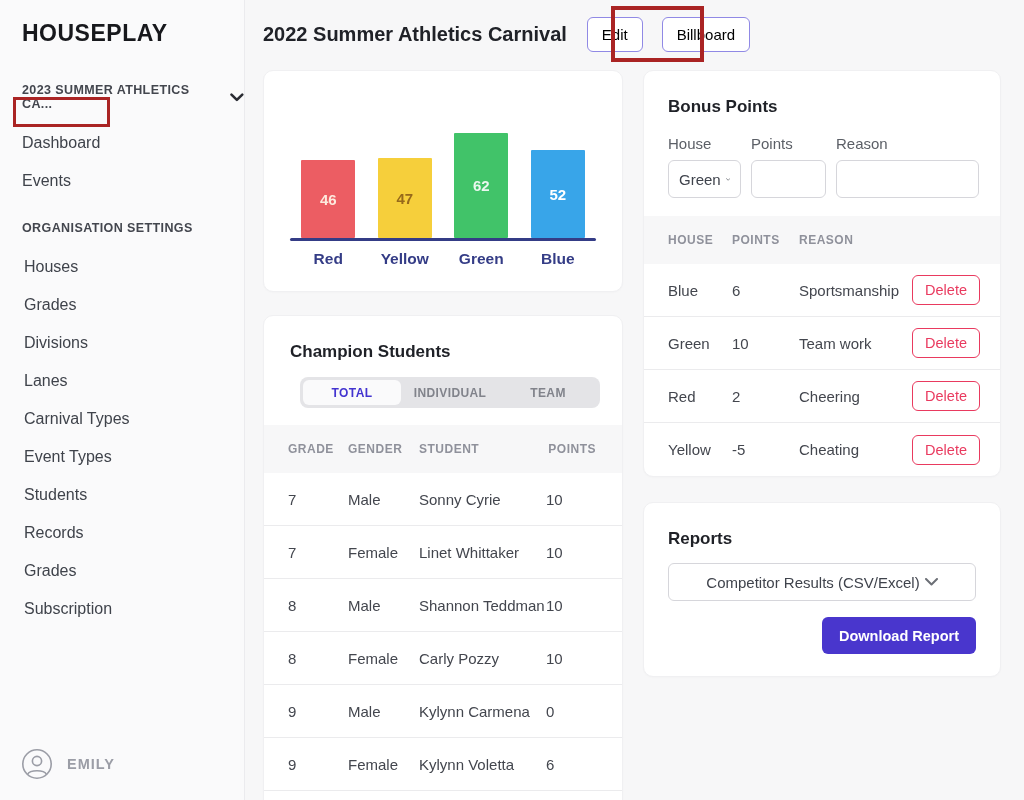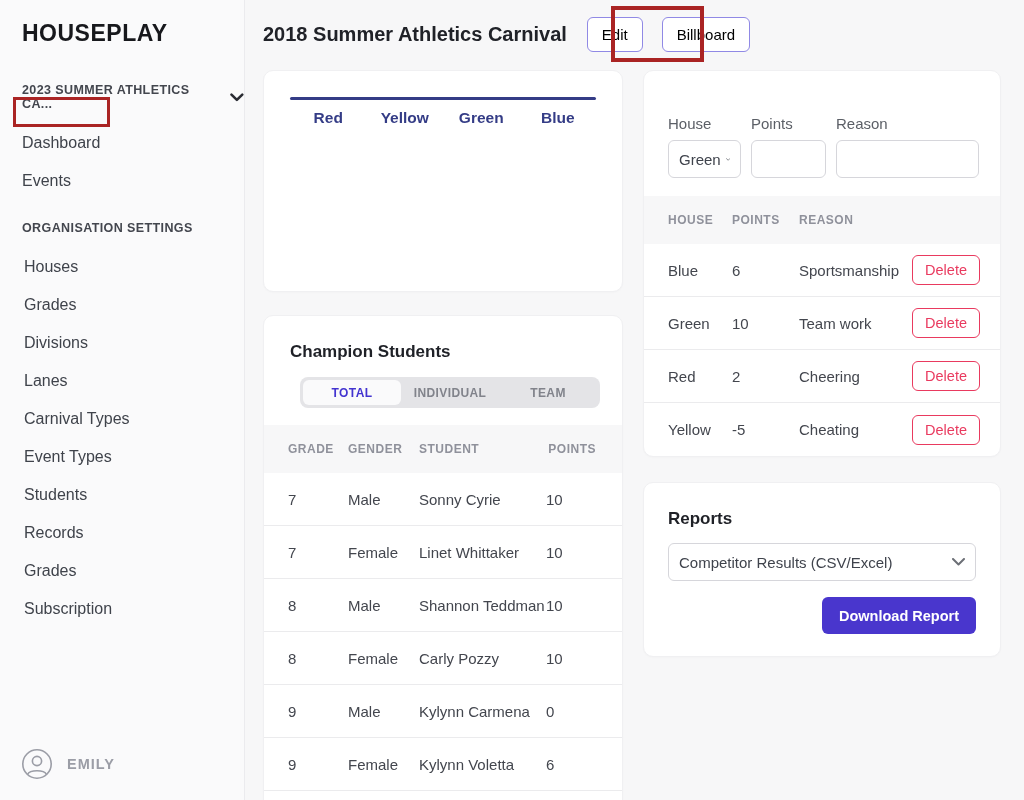--- a/index.html
+++ b/index.html
@@ -98,21 +98,21 @@
   .bonus-table { margin-top: 18px; }
   .tr-bonus { display: grid; grid-template-columns: 64px 67px 1fr auto; align-items: center; padding: 0 20px 0 24px; height: 53px; }
   .btn-delete {
     background: #fff; border: 1px solid #e93a5f; color: #e93a5f; border-radius: 6px;
     font-family: inherit; font-size: 14.5px; padding: 6px 12px; cursor: pointer;
   }
   .bonus-table .tbody .tr-bonus:last-child { border-bottom: none; }
 
   
   .reports-card { padding: 26px 24px 22px 24px; }
-  .report-select { justify-content: space-between; margin-top: 14px; width: 100%; }
+  .report-select { justify-content: center; margin-top: 14px; width: 100%; }
   .reports-submit-row { display: flex; justify-content: flex-end; margin-top: 16px; }
   .chev-light { stroke: #6c6f76; stroke-width: 2; fill: none; stroke-linecap: round; stroke-linejoin: round; }
 
   
   .annotation { position: absolute; border: 3px solid #aa2424; pointer-events: none; z-index: 50; }
   #ann-dashboard { left: 13px; top: 97px; width: 97px; height: 30px; }
   #ann-billboard { left: 611px; top: 6px; width: 93px; height: 56px; border-width: 4px; }
 </style>
 </head>
 <body>
@@ -155,30 +155,44 @@
         <circle cx="16" cy="13" r="4.6"></circle>
         <path d="M 6.5 26.5 C 9 21.5 23 21.5 25.5 26.5"></path>
       </svg>
       <span>EMILY</span>
     </div>
   </aside>
 
   <main class="main">
 
     <div class="page-header">
-      <h1 class="page-title">2018 Summer Athletics Carnival</h1>
+      <h1 class="page-title">2022 Summer Athletics Carnival</h1>
       <button class="btn-outline">Edit</button>
       <button class="btn-outline">Billboard</button>
     </div>
 
     <div class="columns">
 
       <div class="col-left">
 
         <section class="card chart-card">
+          <div class="chart-bars">
+            <div class="bar" style="height: 78px; background: rgb(236, 93, 99);">
+                <span class="bar-value" style="color: rgb(253, 234, 222);">46</span>
+              </div>
+            <div class="bar" style="height: 80px; background: rgb(246, 207, 59);">
+                <span class="bar-value" style="color: rgb(150, 105, 27);">47</span>
+              </div>
+            <div class="bar" style="height: 105px; background: rgb(65, 195, 105);">
+                <span class="bar-value" style="color: rgb(234, 247, 239);">62</span>
+              </div>
+            <div class="bar" style="height: 88px; background: rgb(56, 165, 233);">
+                <span class="bar-value" style="color: rgb(255, 255, 255);">52</span>
+              </div>
+          </div>
           <div class="chart-baseline" style="background: rgb(52, 60, 134);"></div>
           <div class="chart-labels">
             <span style="color: rgb(52, 60, 134);">Red</span>
             <span style="color: rgb(52, 60, 134);">Yellow</span>
             <span style="color: rgb(52, 60, 134);">Green</span>
             <span style="color: rgb(52, 60, 134);">Blue</span>
           </div>
         </section>
 
         <section class="card champion-card">
@@ -235,20 +249,21 @@
                 <span class="td">6</span>
               </div>
             </div>
           </div>
         </section>
       </div>
 
       <div class="col-right">
 
         <section class="card bonus-card">
+          <h2>Bonus Points</h2>
           <div class="bonus-form">
             <div class="field">
               <label>House</label>
               <div class="select w-house">
                 <span>Green</span>
                 <svg width="11" height="7" viewBox="0 0 11 7">
                     <polyline class="chev-light" points="1,1 5.5,5.5 10,1"></polyline>
                   </svg>
               </div>
             </div>

